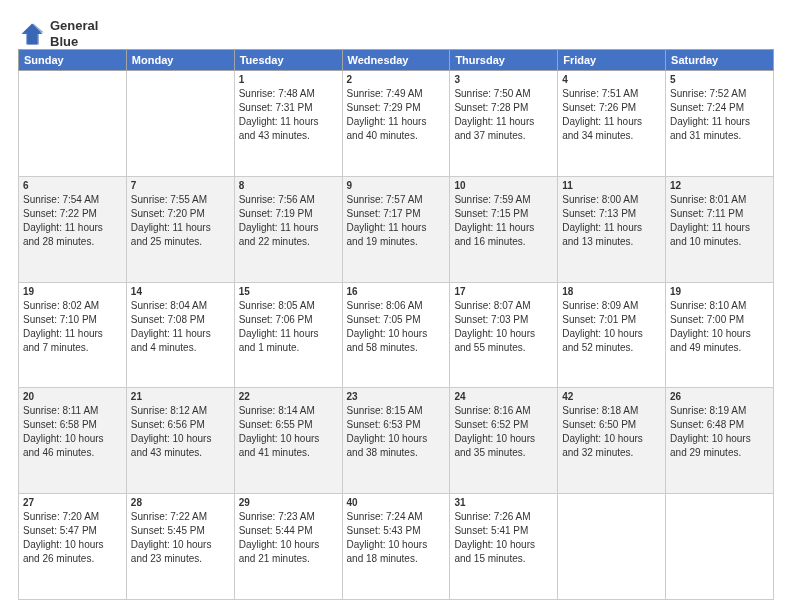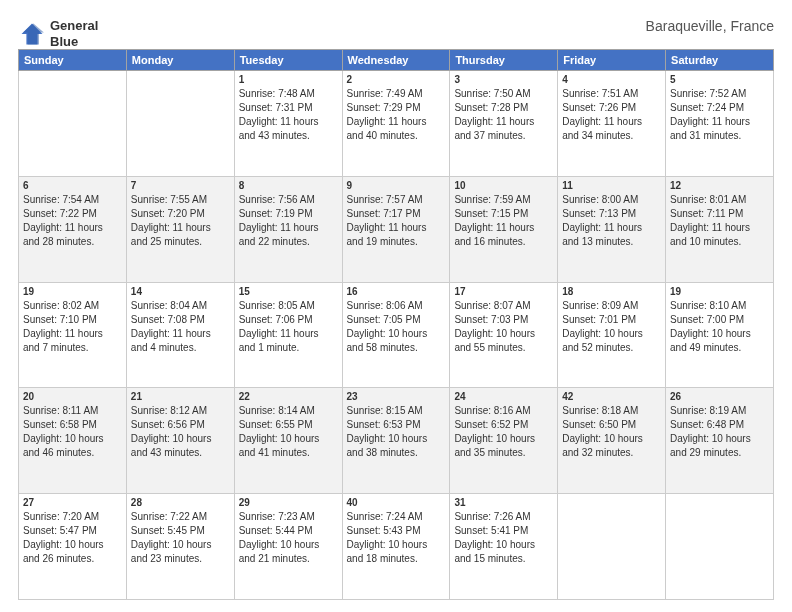--- a/index.html
+++ b/index.html
@@ -102,21 +102,20 @@
         <rect x="0" y="0" width="40" height="40" fill="white"></rect>
         <polygon points="20,5 35,20 28,20 28,35 12,35 12,20 5,20" fill="#4472C4"></polygon>
         <polygon points="22,5 37,18 30,18 30,35 14,35 14,18 7,18" fill="#2E5BA8" opacity="0.5"></polygon>
       </svg>
       <div class="logo-text">
         <span>General</span><br>
         <span>Blue</span>
       </div>
     </div>
     <div class="title-block">
-      <div class="location-title">Baraqueville, France</div>
     </div>
   </div>
 
   <table class="calendar-table">
     <thead>
       <tr>
         <th>Sunday</th>
         <th>Monday</th>
         <th>Tuesday</th>
         <th>Wednesday</th>

